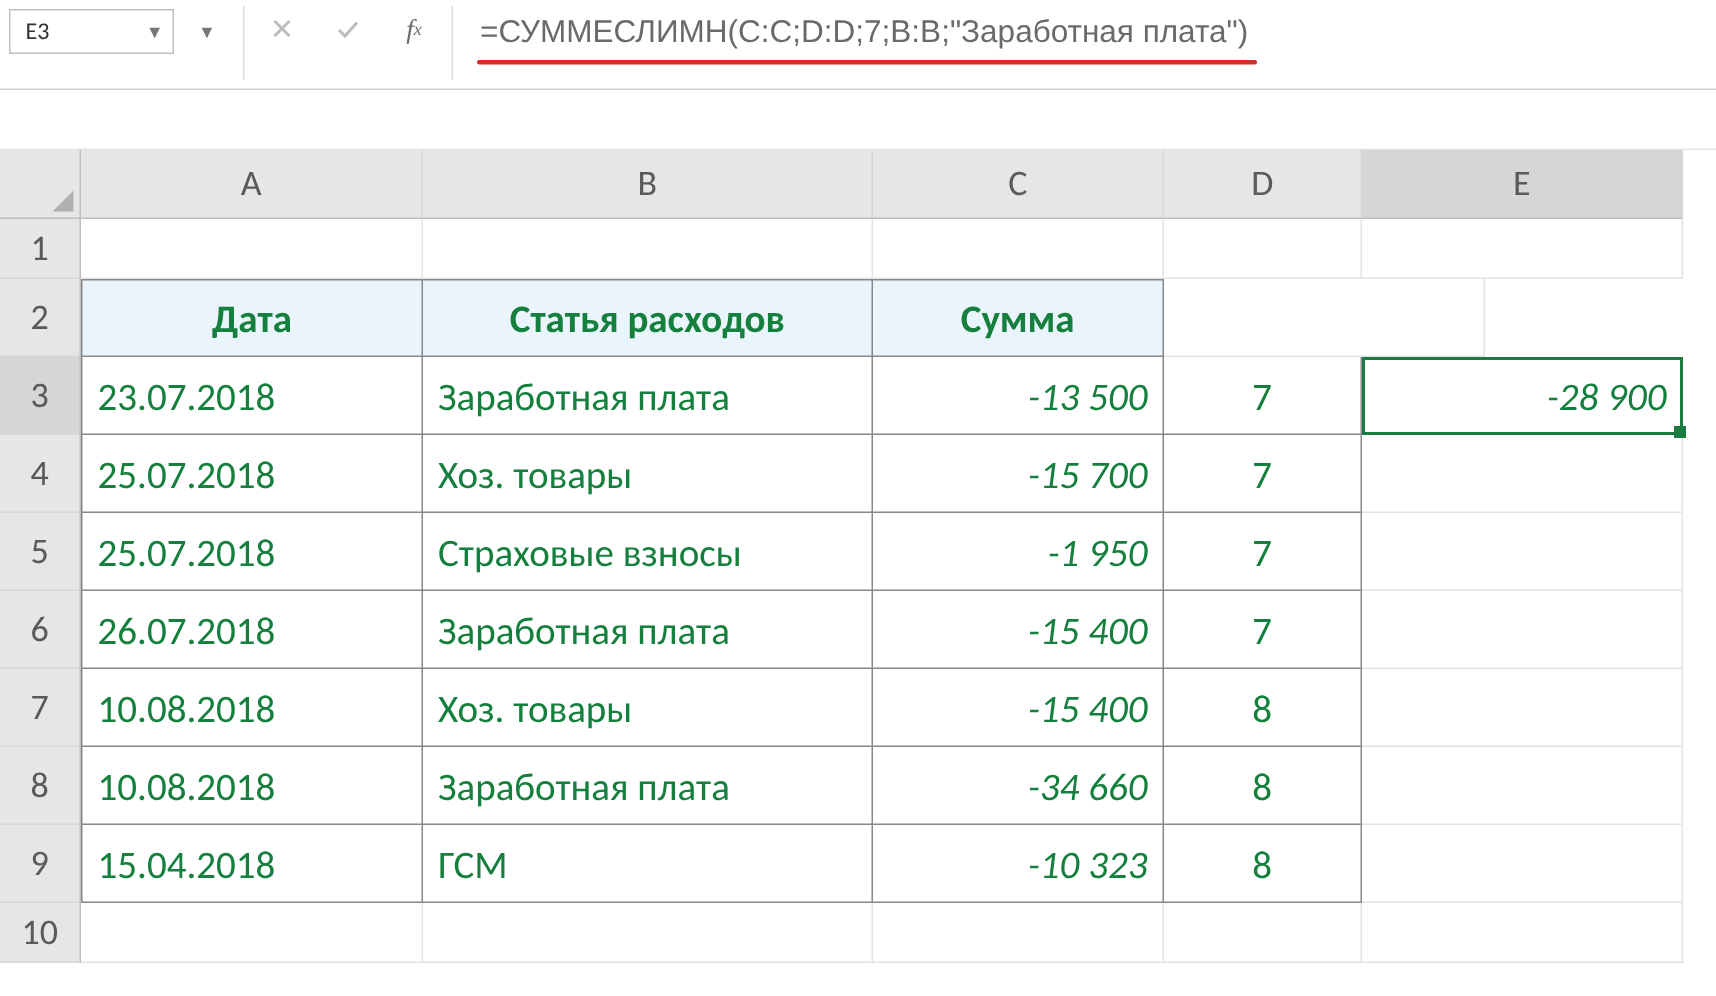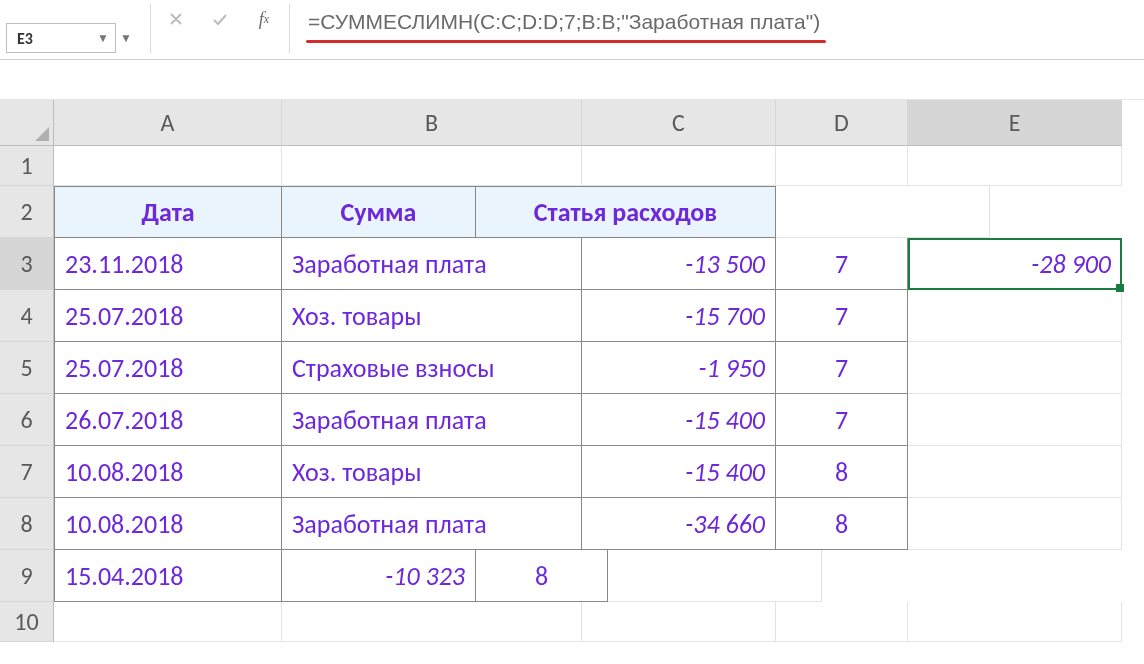--- a/index.html
+++ b/index.html
@@ -15,24 +15,23 @@
     display: flex;
     align-items: stretch;
     border-bottom: 1px solid #cfcfcf;
     background: #fff;
     height: 60px;
     padding: 4px 6px 6px 6px;
     gap: 14px;
   }
   .name-box-group {
     display: flex;
-    align-items: flex-end;
-    gap: 0;
+    align-items: flex-start;
+    gap: 12px;
     padding-top: 2px;
-    font-weight: bold;
   }
   .name-box {
     width: 110px;
     height: 30px;
     border: 1px solid #bfbfbf;
     background: #fff;
     display: flex;
     align-items: center;
     justify-content: space-between;
     padding: 0 6px 0 10px;
@@ -154,21 +153,21 @@
   .row {
     display:flex;
   }
   .cell {
     border-right:1px solid #e3e3e3;
     border-bottom:1px solid #e3e3e3;
     display:flex;
     align-items:center;
     padding:0 10px;
     font-size:26px;
-    color:#6d28d9;
+    color:#15803d;
     background:#fff;
     overflow:hidden;
     white-space:nowrap;
   }
   .hdr {
     background:#eaf4fc;
     font-weight:700;
     justify-content:center;
     border-right:1px solid #888;
     border-bottom:1px solid #888;
@@ -264,27 +263,27 @@
     <div class="row r1">
       <div class="cell cA"></div>
       <div class="cell cB"></div>
       <div class="cell cC"></div>
       <div class="cell cD"></div>
       <div class="cell cE"></div>
     </div>
 
     <div class="row r">
       <div class="cell cA hdr first">Дата</div>
+      <div class="cell cB hdr">Статья расходов</div>
       <div class="cell cC hdr">Сумма</div>
-      <div class="cell cB hdr">Статья расходов</div>
-      <div class="cell cE"></div>
-    </div>
-
-    <div class="row r">
-      <div class="cell cA tbl first">23.11.2018</div>
+      <div class="cell cE"></div>
+    </div>
+
+    <div class="row r">
+      <div class="cell cA tbl first">23.07.2018</div>
       <div class="cell cB tbl">Заработная плата</div>
       <div class="cell cC tbl num">-13 500</div>
       <div class="cell cD tbl center">7</div>
       <div class="cell cE num">-28 900</div>
     </div>
 
     <div class="row r">
       <div class="cell cA tbl first">25.07.2018</div>
       <div class="cell cB tbl">Хоз. товары</div>
       <div class="cell cC tbl num">-15 700</div>
@@ -319,20 +318,21 @@
     <div class="row r">
       <div class="cell cA tbl first">10.08.2018</div>
       <div class="cell cB tbl">Заработная плата</div>
       <div class="cell cC tbl num">-34 660</div>
       <div class="cell cD tbl center">8</div>
       <div class="cell cE"></div>
     </div>
 
     <div class="row r">
       <div class="cell cA tbl first">15.04.2018</div>
+      <div class="cell cB tbl">ГСМ</div>
       <div class="cell cC tbl num">-10 323</div>
       <div class="cell cD tbl center">8</div>
       <div class="cell cE"></div>
     </div>
 
     <div class="row r1">
       <div class="cell cA"></div>
       <div class="cell cB"></div>
       <div class="cell cC"></div>
       <div class="cell cD"></div>

